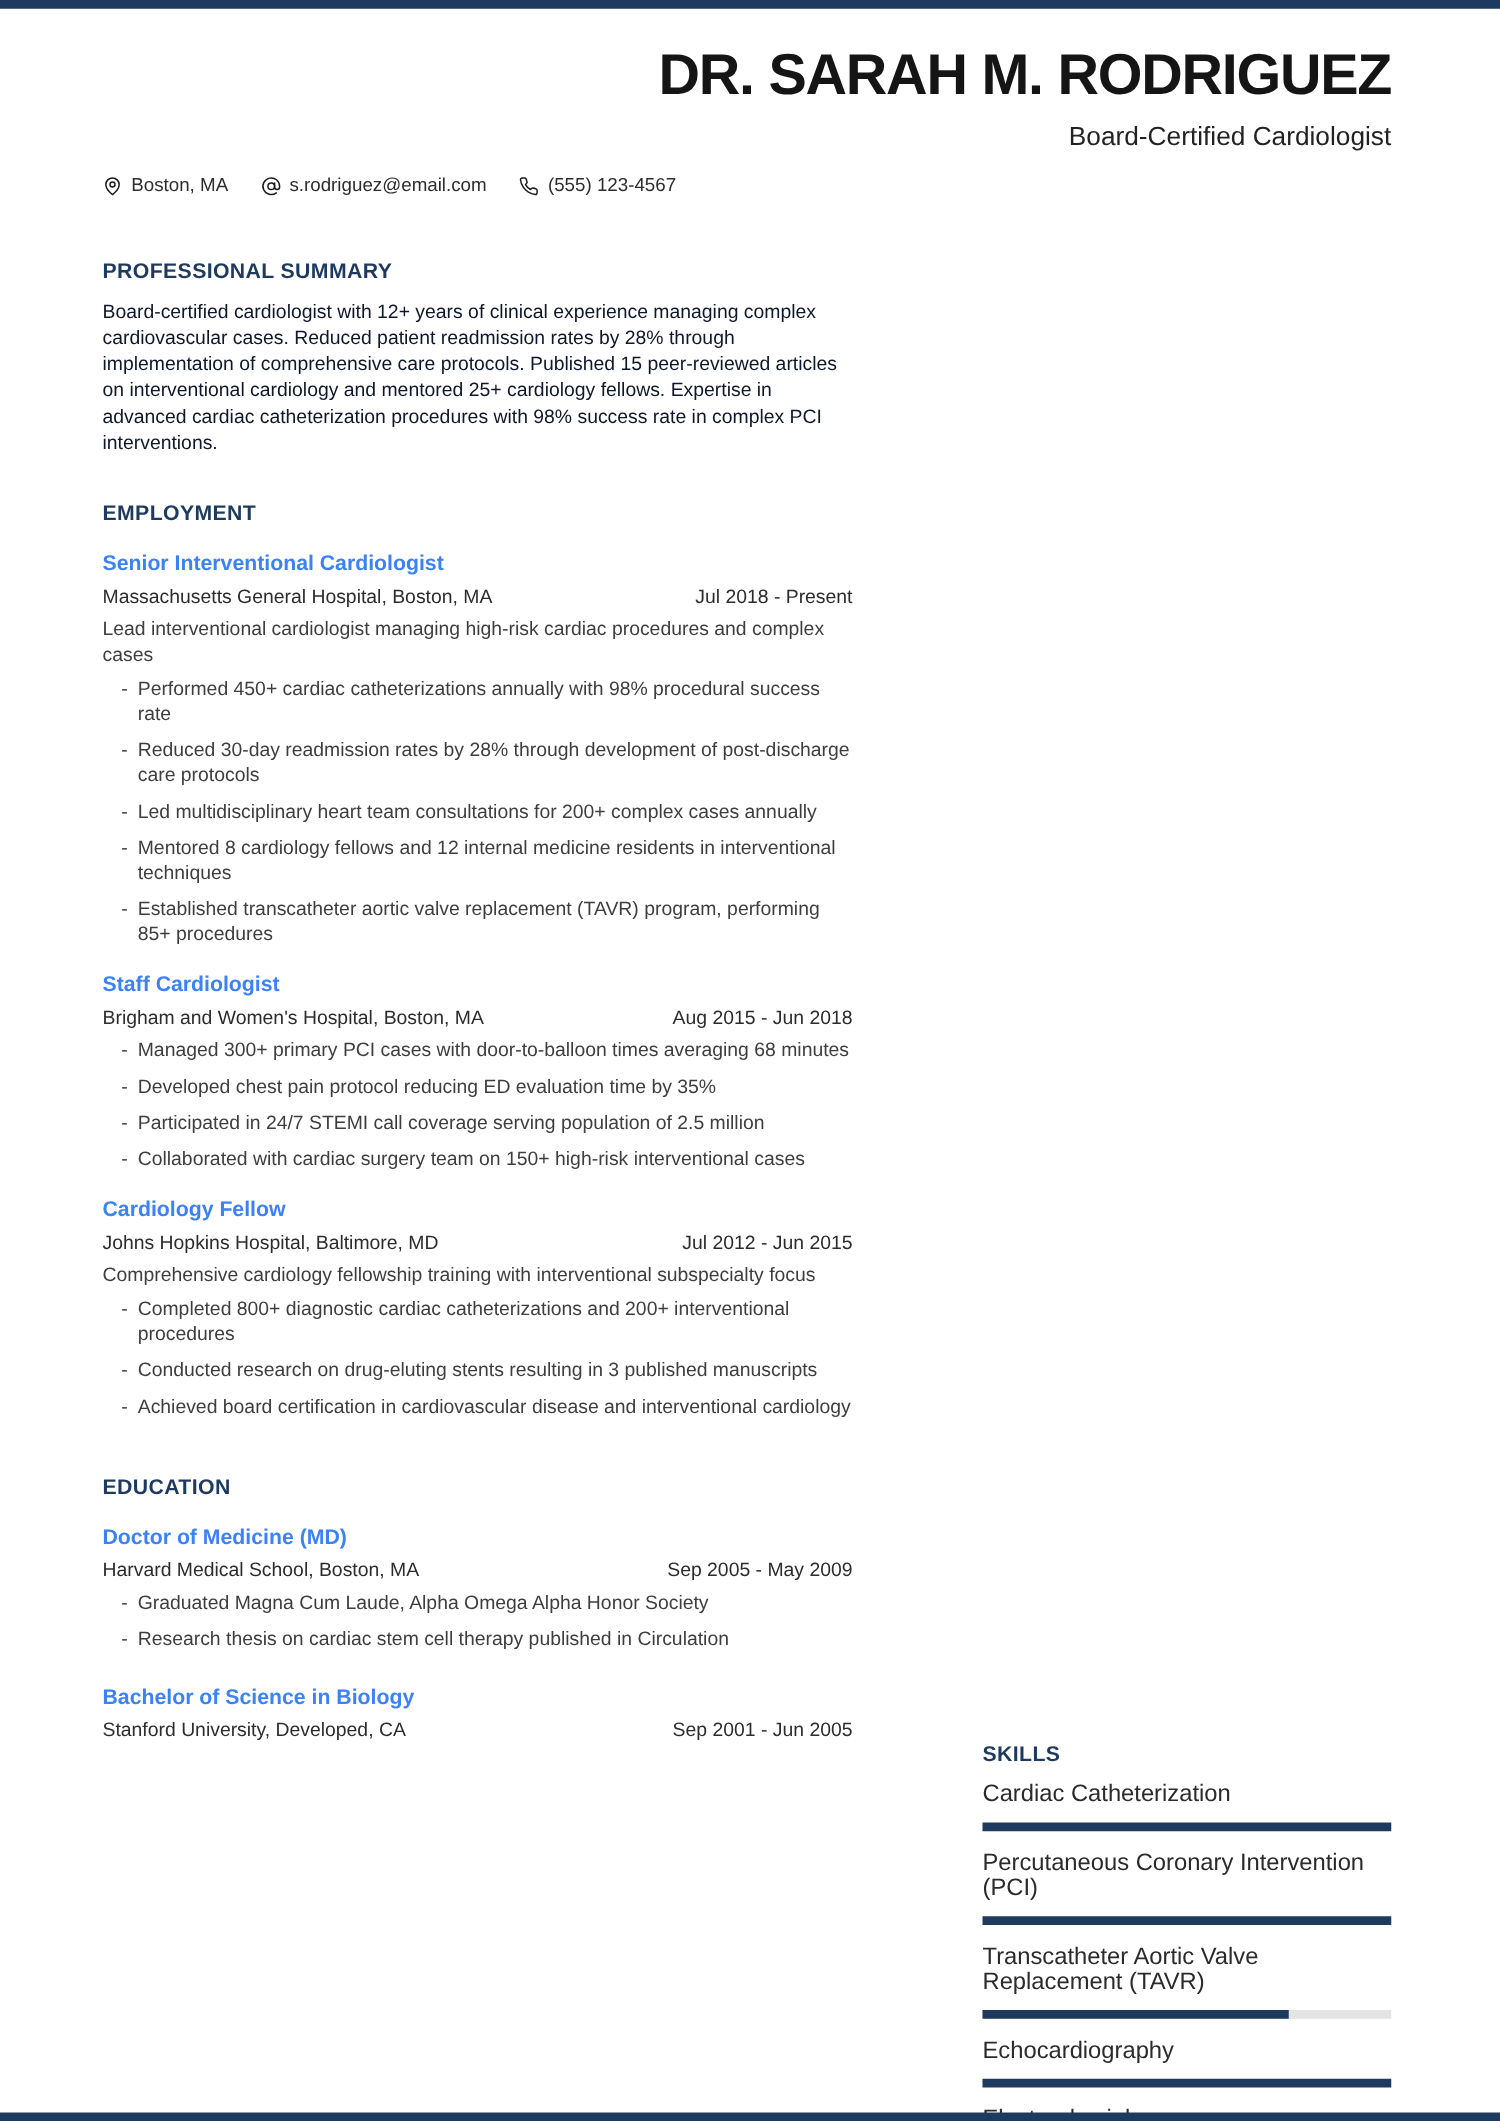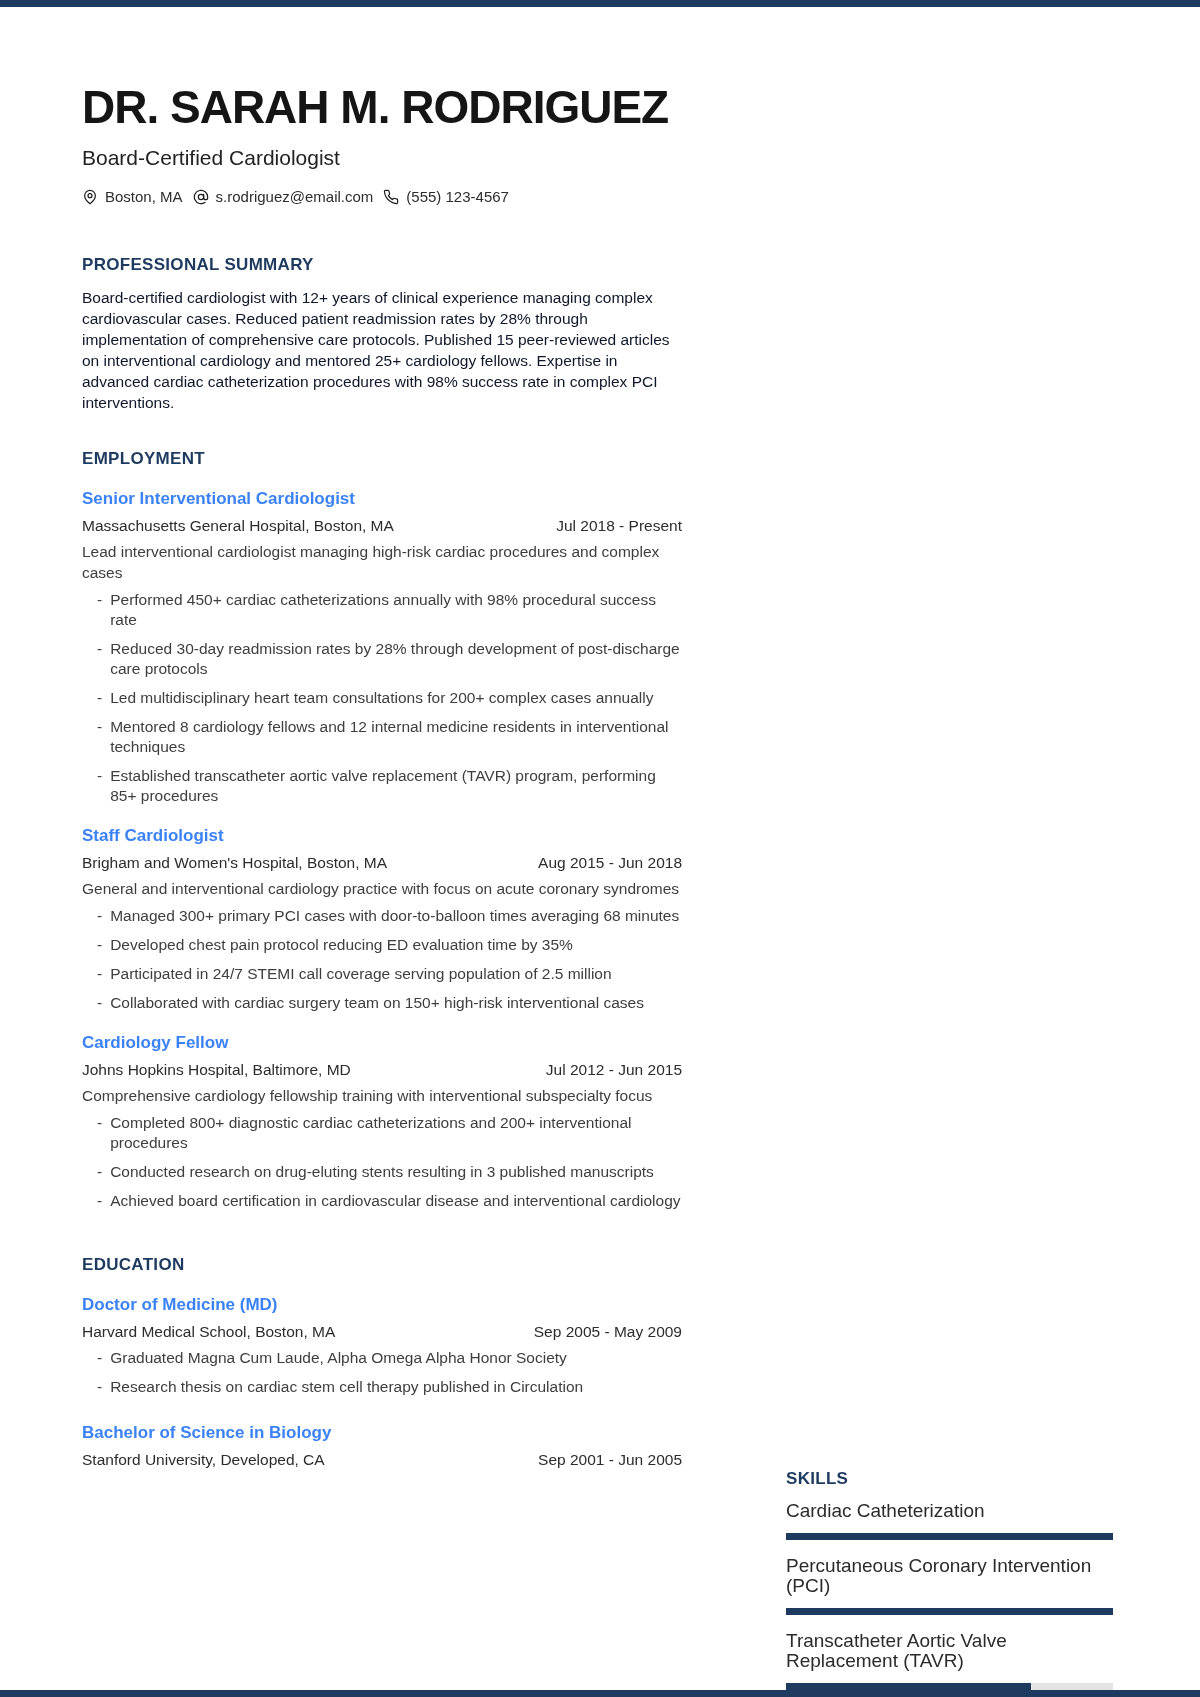--- a/index.html
+++ b/index.html
@@ -16,28 +16,28 @@
   .edge-bar {
     position: absolute; left: 0; width: 100%; height: 7px;
     background: #1e3a5f;
   }
   .edge-bar.top { top: 0; }
   .edge-bar.bottom { bottom: 0; }
 
   .content { padding: 0 87px 0 82px; }
 
   
-  .header { padding-top: 84px; }
+  .header { padding-top: 36px; text-align: right; }
   .name {
     font-size: 46px; line-height: 46px; font-weight: bold;
     letter-spacing: -1px; color: #151515;
   }
   .subtitle { margin-top: 15px; font-size: 21px; line-height: 25px; color: #222222; }
   .contact-row {
-    margin-top: 18px; display: flex; align-items: center; gap: 10px;
+    margin-top: 18px; display: flex; align-items: center; gap: 26px;
     font-size: 15px; color: #2d2d2d;
   }
   .contact-item { display: flex; align-items: center; gap: 7px; }
   .contact-item svg { display: block; }
 
   
   .columns { display: flex; margin-top: 50px; align-items: flex-start; flex-direction: column; }
   .main-col { width: 600px; flex: 0 0 600px; }
   .side-col { margin-left: auto; width: 327px; flex: 0 0 327px; }
 
@@ -158,21 +158,20 @@
                 </div>
             </div>
           </div>
 
           <div class="entry">
             <div class="entry-title">Staff Cardiologist</div>
             <div class="entry-meta">
               <span>Brigham and Women's Hospital, Boston, MA</span>
               <span class="entry-dates">Aug 2015 - Jun 2018</span>
             </div>
-            <div class="entry-summary">General and interventional cardiology practice with focus on acute coronary syndromes</div>
             <div class="bullets">
               <div class="bullet">
                   <span class="dash">-</span>
                   <span>Managed 300+ primary PCI cases with door-to-balloon times averaging 68 minutes</span>
                 </div>
               <div class="bullet">
                   <span class="dash">-</span>
                   <span>Developed chest pain protocol reducing ED evaluation time by 35%</span>
                 </div>
               <div class="bullet">

